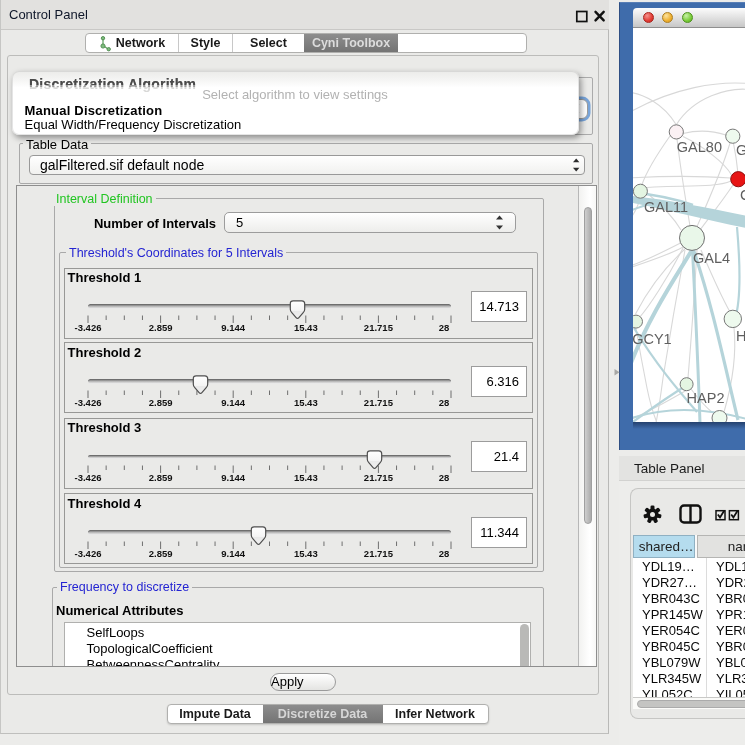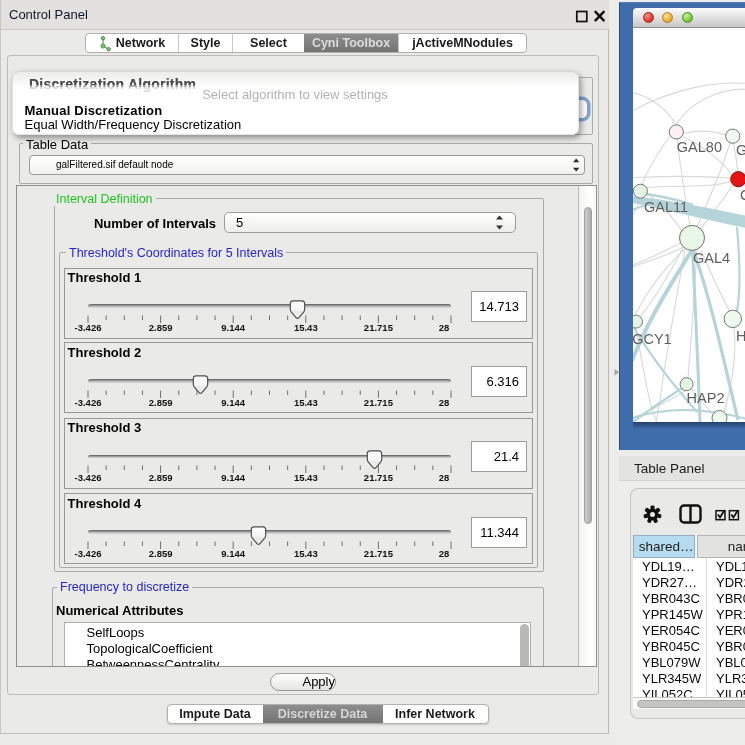--- a/index.html
+++ b/index.html
@@ -50,35 +50,34 @@
         <path d="M4,4 L4,11 M5.5,11.5 L9,14" stroke="#5da05d" stroke-width="1.2" fill="none"></path>
         <circle cx="4" cy="3.2" r="1.7" fill="#7dbd7d" stroke="#4e8a4e" stroke-width="0.9"></circle>
         <circle cx="4" cy="11" r="2.1" fill="#7dbd7d" stroke="#4e8a4e" stroke-width="0.9"></circle>
         <circle cx="9.7" cy="14.2" r="1.7" fill="#7dbd7d" stroke="#4e8a4e" stroke-width="0.9"></circle>
       </svg>
       <span>Network</span>
     </div>
     <div style="width:54px;display:flex;align-items:center;justify-content:center;border-right:1px solid #c8c8c8;">Style</div>
     <div style="width:71px;display:flex;align-items:center;justify-content:center;">Select</div>
     <div style="width:94px;display:flex;align-items:center;justify-content:center;background:linear-gradient(#8d8d8d,#747474);color:#dcdcdc;">Cyni Toolbox</div>
-    <div style="width:128px;display:flex;align-items:center;justify-content:center;border-left:1px solid #c8c8c8;border-radius:0 4px 4px 0;">jActiveMNodules</div>
   </div>
 
   <div class="abs" style="left:18px;top:77px;width:574px;height:58px;border:1px solid #ababab;border-radius:2px;"></div>
   <div class="abs" style="left:26px;top:70px;font-size:13px;font-weight:bold;color:#8f8f8f;background:#eaeae8;padding:0 3px;">Discretization Algorithm</div>
 
   <div class="abs" style="left:548px;top:99px;width:39px;height:20px;background:#fff;border:1px solid #9a9a9a;border-radius:6px;box-shadow:0 0 0 2.5px rgba(100,152,214,0.85);"></div>
   <svg class="abs" style="left:569px;top:100px;" width="12" height="17" viewBox="0 0 12 17">
     <path d="M5.5,0.5 L9.5,5 L1.5,5 Z" fill="#9a9a9a"></path>
     <path d="M5.5,16.5 L9.5,12 L1.5,12 Z" fill="#9a9a9a"></path>
   </svg>
 
   <div class="abs" style="left:18px;top:143px;width:574px;height:41px;border:1px solid #a9a9a9;border-radius:2px;"></div>
   <div class="abs" style="left:22px;top:136.5px;font-size:13px;color:#000;background:#eaeae8;padding:0 3px;">Table Data</div>
-  <div class="abs" style="left:28px;top:154.5px;width:556px;height:20px;background:linear-gradient(#ffffff,#f1f1ef);border:1px solid #999;border-radius:4px;font-size:10px;line-height:18px;padding-left:26px;color:#000;">galFiltered.sif default node</div>
+  <div class="abs" style="left:28px;top:154.5px;width:556px;height:20px;background:linear-gradient(#ffffff,#f1f1ef);border:1px solid #999;border-radius:4px;font-size:14px;line-height:18px;padding-left:10px;color:#000;">galFiltered.sif default node</div>
   <svg class="abs" style="left:570px;top:157.5px;" width="11" height="14" viewBox="0 0 11 14">
     <path d="M5.2,0.5 L8.4,4.2 L2,4.2 Z" fill="#2b2b2b"></path>
     <path d="M5.2,13.5 L8.4,9.8 L2,9.8 Z" fill="#2b2b2b"></path>
   </svg>
 
   <div class="abs" id="scrollpane" style="left:15px;top:185px;width:581px;height:482px;border:1px solid #8e8e8e;background:#eaeae8;overflow:hidden;">
 
     <div class="abs" style="left:37px;top:11.5px;width:489.5px;height:374.5px;border:1px solid #a9a9a9;border-radius:2px;"></div>
     <div class="abs" style="left:36px;top:5.5px;font-size:12.5px;color:#21c521;background:#eaeae8;padding:0 3px;">Interval Definition</div>
     <div class="abs" style="left:64px;top:30px;width:135px;text-align:right;font-size:13px;font-weight:bold;color:#000;">Number of Intervals</div>
@@ -173,21 +172,21 @@
     <div class="abs" style="left:46.5px;top:436px;width:467.5px;height:60px;background:#fff;border:1px solid #b0b0ae;">
       <div style="padding:2px 0 0 22px;font-size:13px;line-height:16.1px;color:#000;">SelfLoops<br>TopologicalCoefficient<br>BetweennessCentrality</div>
       <div class="abs" style="left:455px;top:0.5px;width:9px;height:60px;background:#b9b9b7;border-radius:4.5px 4.5px 0 0;"></div>
     </div>
 
     <div class="abs" style="left:560.5px;top:0;width:1px;height:482px;background:#b7b7b7;"></div>
     <div class="abs" style="left:561.5px;top:0;width:18.5px;height:482px;background:linear-gradient(90deg,#f2f2f0,#ffffff 60%,#f6f6f4);"></div>
     <div class="abs" style="left:566.5px;top:21px;width:8.5px;height:317px;background:linear-gradient(90deg,#cecece,#ababab);border:1px solid #9f9f9f;border-radius:4.5px;"></div>
   </div>
 
-  <div class="abs" style="left:269px;top:672.5px;width:66px;height:18px;background:linear-gradient(#ffffff,#e4e4e2);border:1px solid #9b9b9b;border-radius:9px;font-size:13px;text-align:right;line-height:16px;color:#000;">Apply</div>
+  <div class="abs" style="left:269px;top:672.5px;width:66px;height:18px;background:linear-gradient(#ffffff,#e4e4e2);border:1px solid #9b9b9b;border-radius:9px;font-size:13px;text-align:left;line-height:16px;color:#000;">Apply</div>
 
   <div class="abs" style="left:144.5px;top:704.2px;width:322px;height:20.2px;background:#fff;border:1px solid #b0b0ae;border-radius:4px;display:flex;font-size:12.5px;font-weight:bold;color:#1a1a1a;box-shadow:0 1px 2px rgba(0,0,0,0.15);margin-left:21px;">
     <div style="width:95px;display:flex;align-items:center;justify-content:center;">Impute Data</div>
     <div style="width:120px;display:flex;align-items:center;justify-content:center;background:linear-gradient(#8d8d8d,#747474);color:#d6d6d6;">Discretize Data</div>
     <div style="flex:1;display:flex;align-items:center;justify-content:center;border-radius:0 4px 4px 0;">Infer Network</div>
   </div>
 </div>
 
 <div class="abs" id="popup" style="left:11.5px;top:70.5px;width:567px;height:64px;background:linear-gradient(#ebebe9 0%,#f5f5f4 14%,#ffffff 26%);border-radius:7px;box-shadow:2px 3px 6px rgba(0,0,0,0.4),inset 0 0 0 1px rgba(180,180,180,0.35);z-index:50;">
   <div class="abs" style="left:17.5px;top:5px;width:220px;height:17px;overflow:hidden;">

